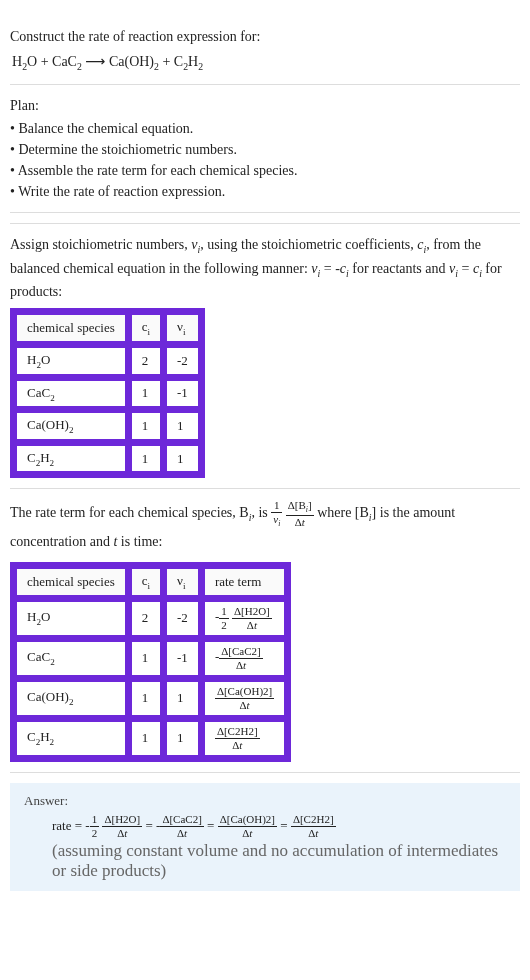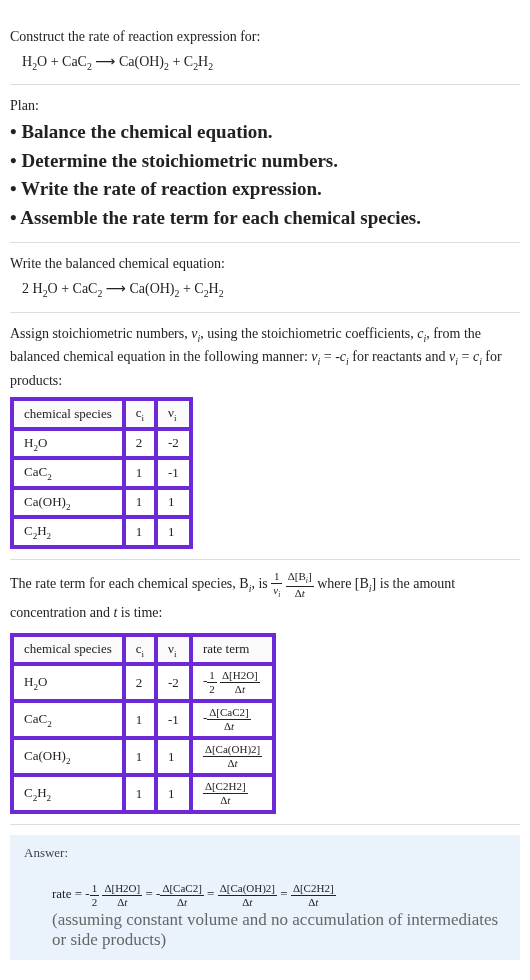--- a/index.html
+++ b/index.html
@@ -17,52 +17,51 @@
     margin-bottom: 4px;
   }
   .text-line {
     font-size: 14px;
     line-height: 1.5;
     margin: 2px 0;
   }
   .eq-line {
     font-size: 14px;
     line-height: 1.6;
-    margin: 4px 12px;
+    margin: 4px 2px;
   }
   sub {
     font-size: 0.7em;
     vertical-align: sub;
   }
   hr.sep {
     border: none;
     border-top: 1px solid #ddd;
     margin: 10px 0;
   }
   ul.plan {
     list-style: none;
     padding: 0;
     margin: 2px 0;
   }
   ul.plan li {
-    font-size: 19px;
+    font-size: 14px;
     line-height: 1.5;
     padding-left: 0;
-    font-weight: bold;
   }
   ul.plan li::before {
     content: "• ";
   }
   table.data {
     border-collapse: collapse;
     margin: 6px 0;
     font-size: 13px;
   }
   table.data th, table.data td {
-    border: 4px solid #6d28d9;
+    border: 7px solid #6d28d9;
     padding: 4px 10px;
     text-align: left;
     font-weight: normal;
     vertical-align: middle;
   }
   table.data th {
     background: #fafafa;
   }
   .frac {
     display: inline-block;
@@ -87,21 +86,21 @@
   }
   .answer-box {
     background: #eaf3fb;
     padding: 10px 14px 10px 14px;
     margin-top: 6px;
     font-size: 13px;
   }
   .answer-box .ans-label {
     font-size: 13px;
     color: #444;
-    margin-bottom: 20px;
+    margin-bottom: 4px;
   }
   .answer-box .ans-content {
     margin-left: 28px;
     line-height: 2;
   }
   .answer-box .assume {
     font-size: 17px;
     color: #666;
     margin-left: 28px;
     margin-top: 2px;
@@ -121,31 +120,27 @@
     <div class="eq-line">H<sub>2</sub>O + CaC<sub>2</sub> ⟶ Ca(OH)<sub>2</sub> + C<sub>2</sub>H<sub>2</sub></div>
   </div>
 
   <hr class="sep">
 
   <div class="section">
     <div class="text-line">Plan:</div>
     <ul class="plan">
       <li>Balance the chemical equation.</li>
       <li>Determine the stoichiometric numbers.</li>
+      <li>Assemble the rate term for each chemical species.</li>
       <li>Write the rate of reaction expression.</li>
-      <li>Assemble the rate term for each chemical species.</li>
     </ul>
   </div>
 
   <hr class="sep">
 
-  <div class="section">
-    <div class="text-line">Write the balanced chemical equation:</div>
-    <div class="eq-line">2 H<sub>2</sub>O + CaC<sub>2</sub> ⟶ Ca(OH)<sub>2</sub> + C<sub>2</sub>H<sub>2</sub></div>
-  </div>
 
   <hr class="sep">
 
   <div class="section">
     <div class="text-line">Assign stoichiometric numbers, <span class="ital">ν<sub>i</sub></span>, using the stoichiometric coefficients, <span class="ital">c<sub>i</sub></span>, from the balanced chemical equation in the following manner: <span class="ital">ν<sub>i</sub></span> = -<span class="ital">c<sub>i</sub></span> for reactants and <span class="ital">ν<sub>i</sub></span> = <span class="ital">c<sub>i</sub></span> for products:</div>
     <table class="data">
       <tbody>
           <tr>
         <th>chemical species</th>
         <th>c<sub>i</sub></th>

